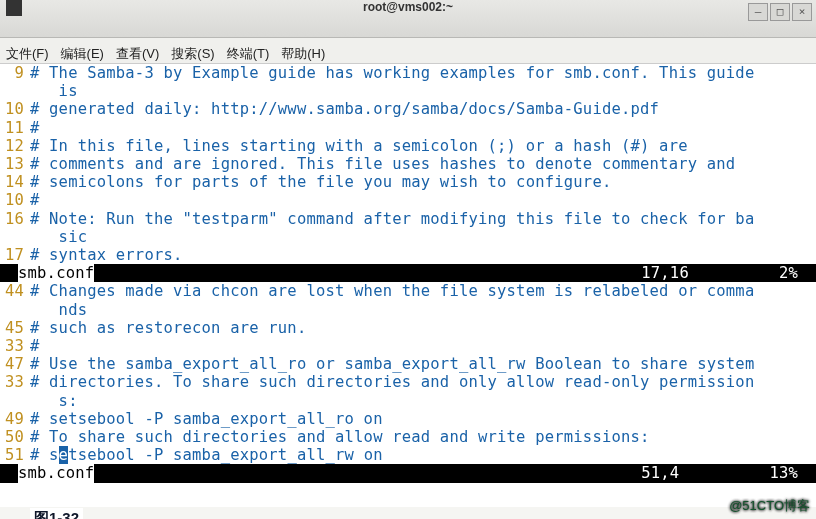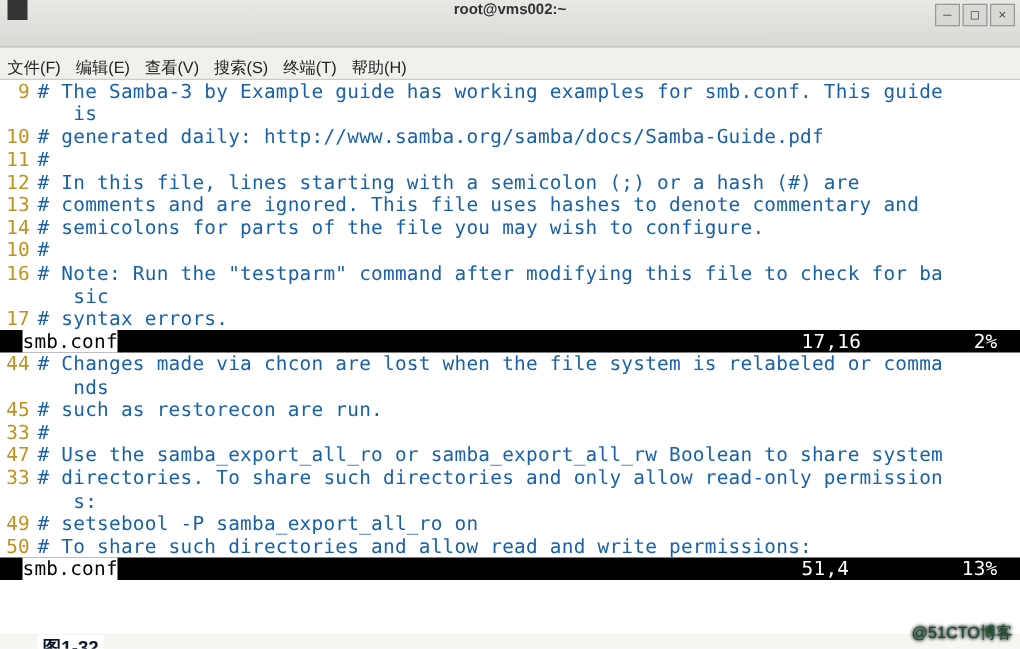--- a/index.html
+++ b/index.html
@@ -172,20 +172,21 @@
 
   <div class="line"><span class="lnum">44</span><span class="txt"># Changes made via chcon are lost when the file system is relabeled or comma</span></div>
   <div class="line"><span class="lnum"></span><span class="txt">   nds</span></div>
   <div class="line"><span class="lnum">45</span><span class="txt"># such as restorecon are run.</span></div>
   <div class="line"><span class="lnum">33</span><span class="txt">#</span></div>
   <div class="line"><span class="lnum">47</span><span class="txt"># Use the samba_export_all_ro or samba_export_all_rw Boolean to share system</span></div>
   <div class="line"><span class="lnum">33</span><span class="txt"># directories. To share such directories and only allow read-only permission</span></div>
   <div class="line"><span class="lnum"></span><span class="txt">   s:</span></div>
   <div class="line"><span class="lnum">49</span><span class="txt"># setsebool -P samba_export_all_ro on</span></div>
   <div class="line"><span class="lnum">50</span><span class="txt"># To share such directories and allow read and write permissions:</span></div>
+  <div class="line"><span class="lnum">51</span><span class="txt"><span># s</span><span class="cursor">e</span><span>tsebool -P samba_export_all_rw on</span></span></div>
 
   <div class="statusbar">
     <span><span class="statusbar-inverse">smb.conf</span></span>
     <span class="sb-pos">51,4</span>
     <span class="sb-pct">13%</span>
   </div>
 </div>
 
 <div class="footer">
   <span class="fig-label">图1-32</span>

